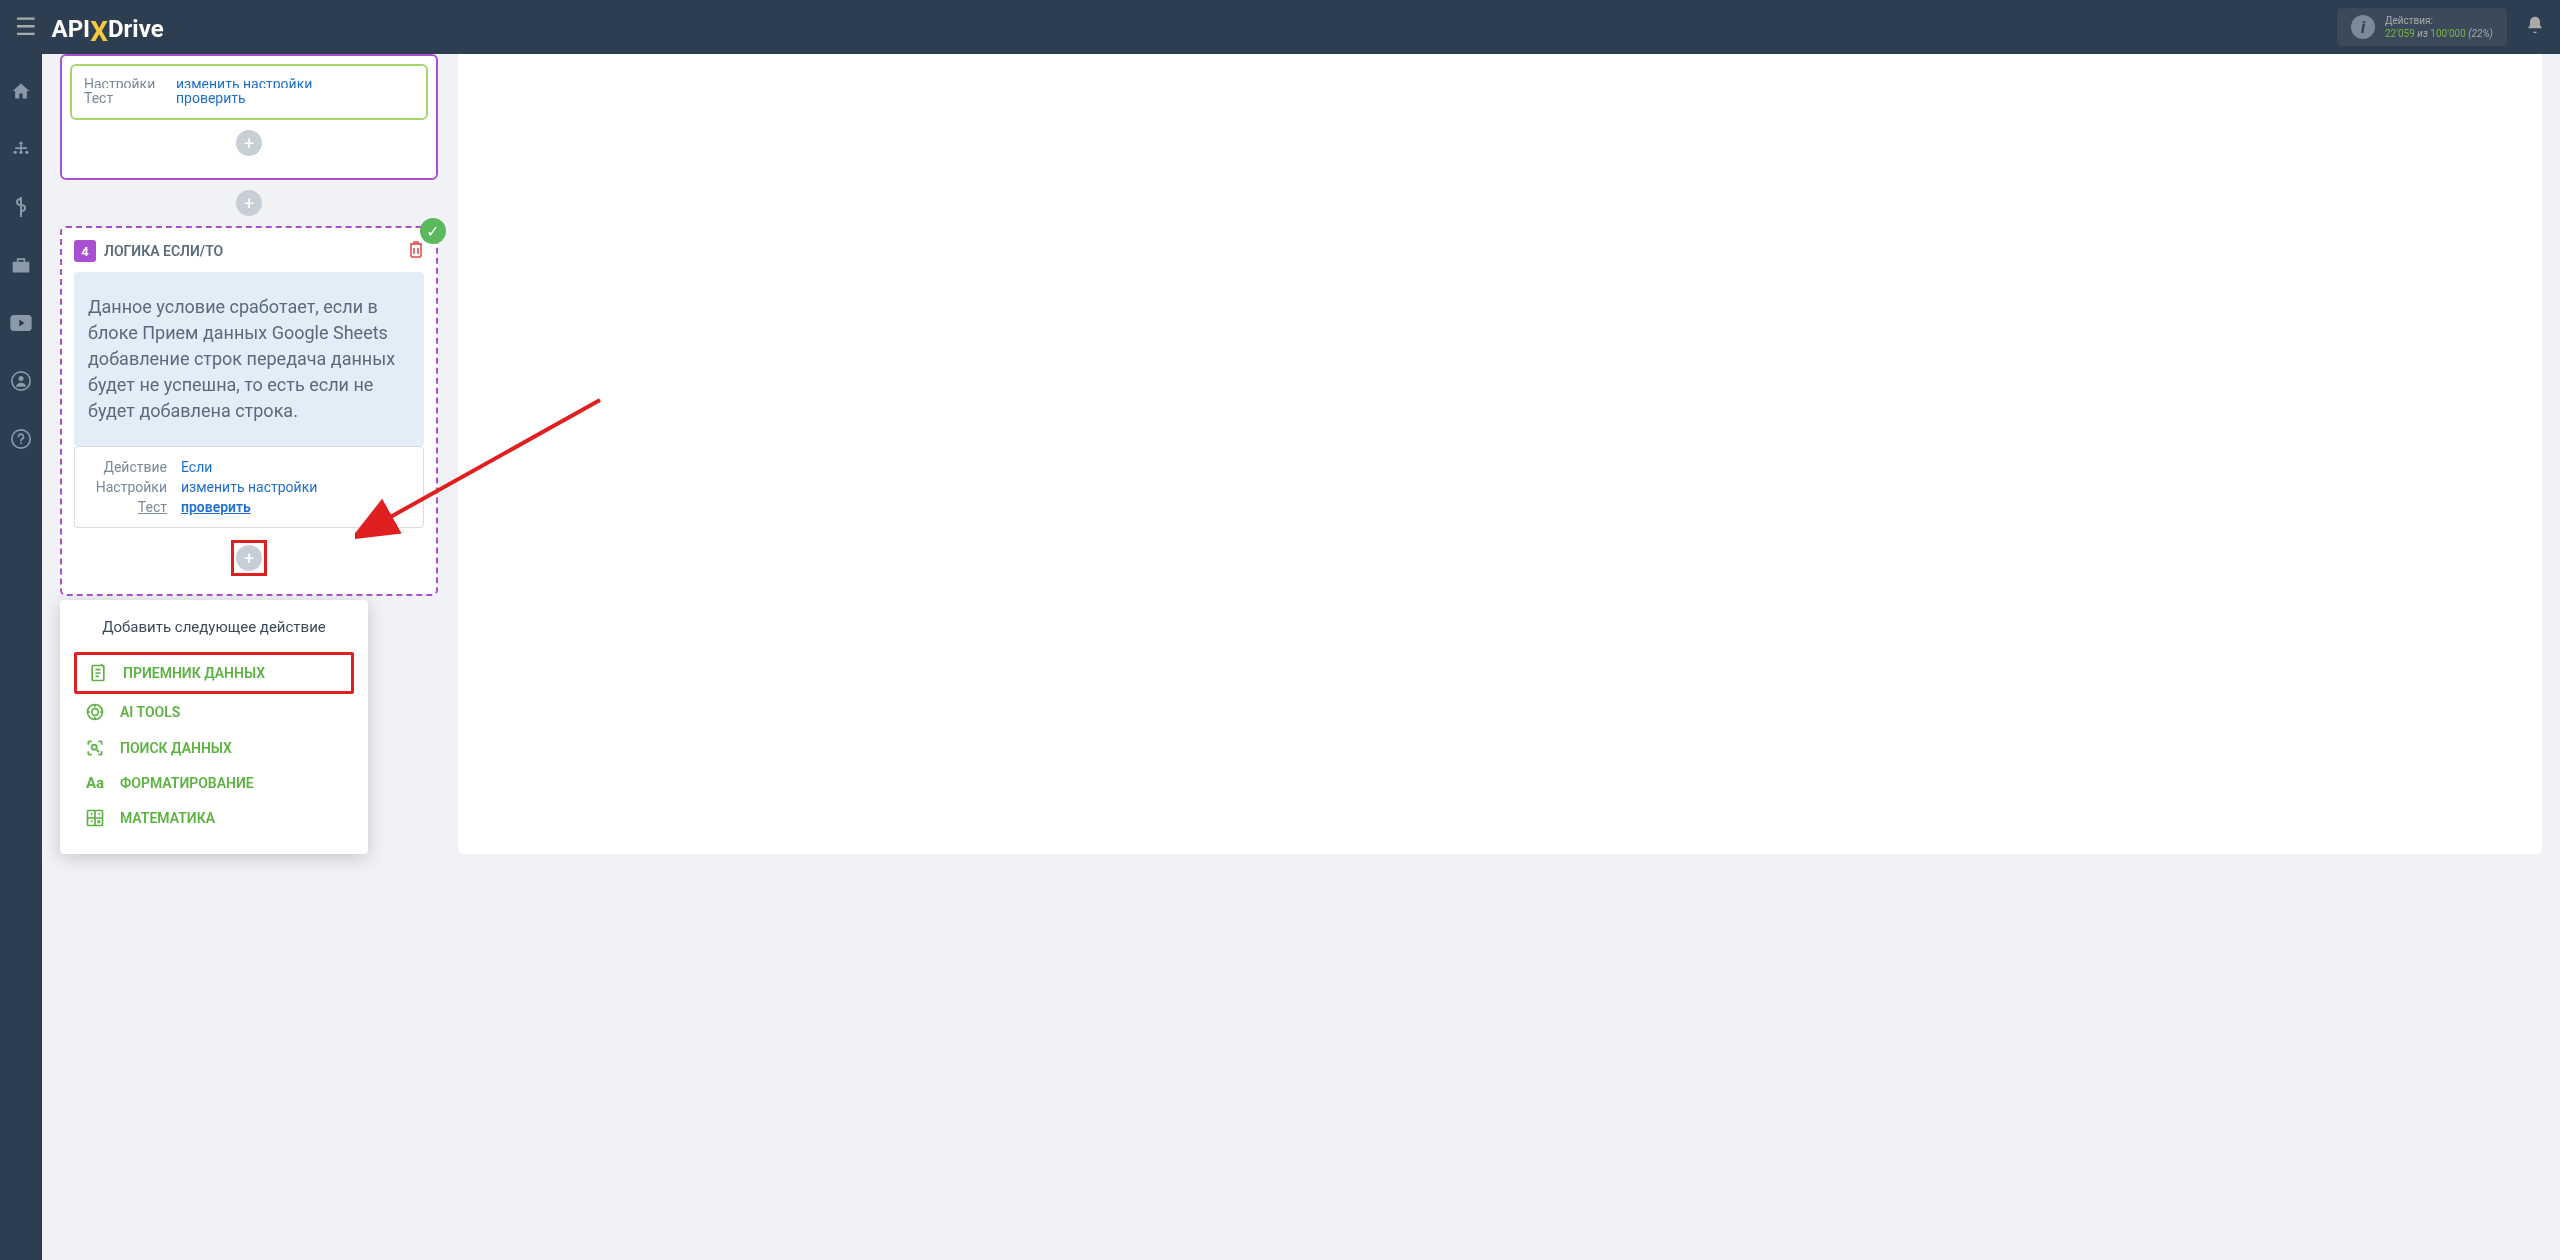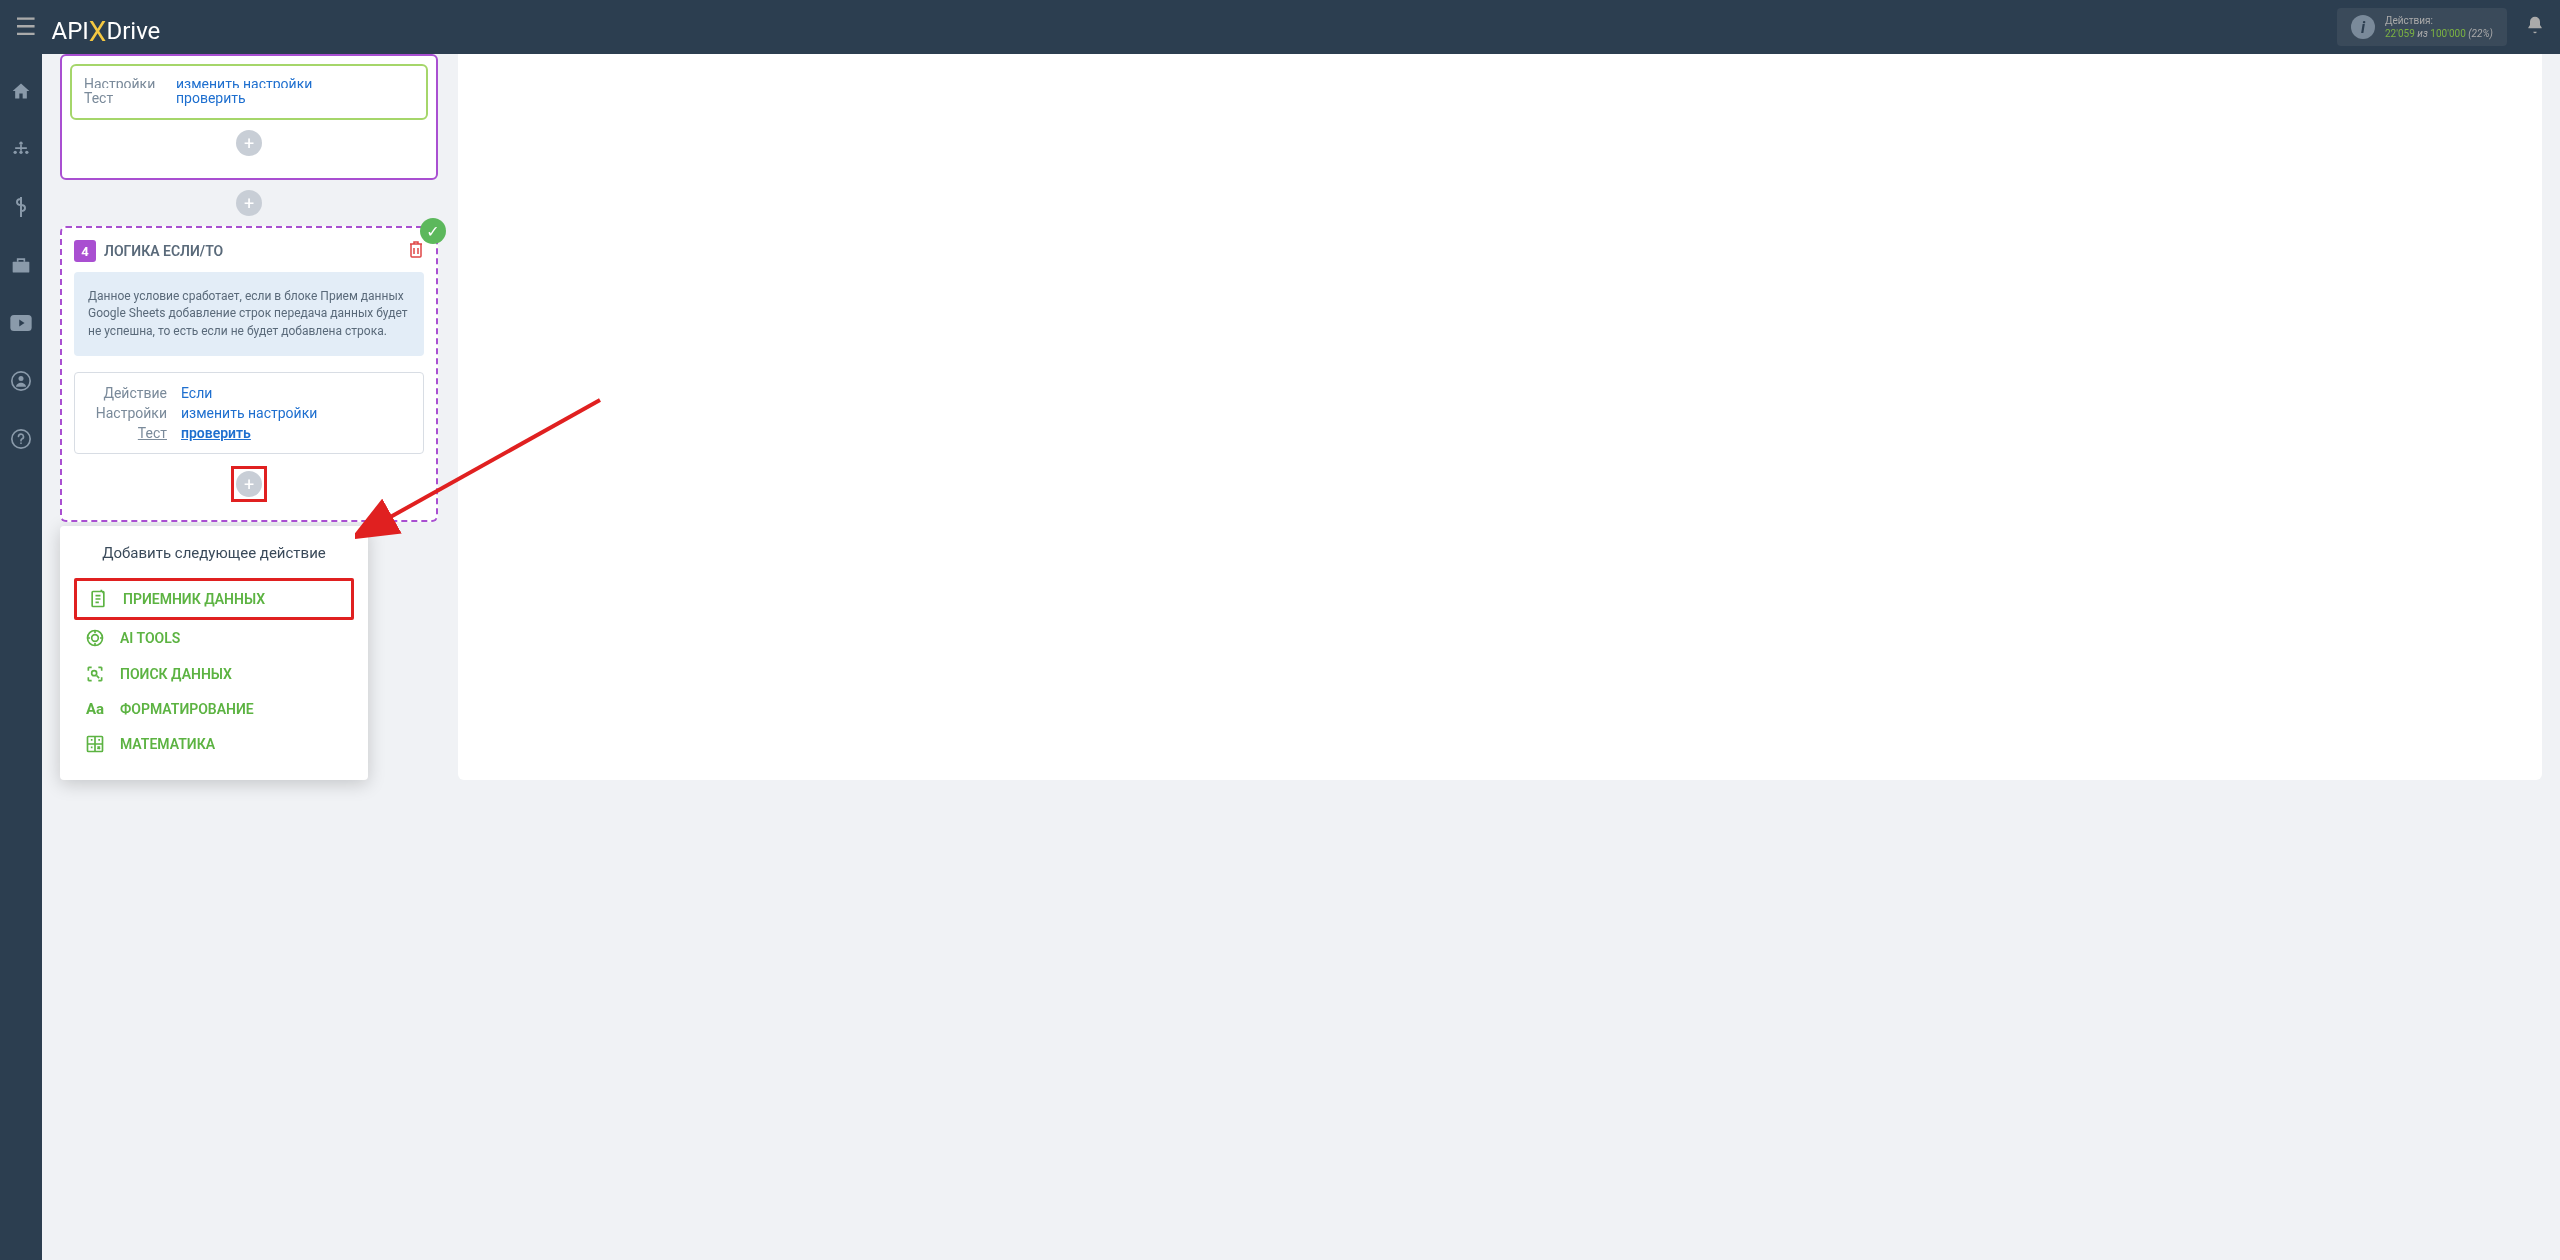--- a/index.html
+++ b/index.html
@@ -22,23 +22,23 @@
 
     .menu-icon {
       color: #aaa;
       font-size: 24px;
       cursor: pointer;
       margin-right: 15px;
     }
 
     .logo {
       display: flex;
-      align-items: center;
+      align-items: flex-start;
       font-size: 24px;
-      font-weight: normal;
+      font-weight: bold;
       color: white;
       margin-top: 8px;
     }
     .logo-api { color: white; }
     .logo-x { color: #f5c842; font-size: 28px; }
     .logo-drive { color: white; }
 
     .header-right {
       position: absolute;
       right: 15px;
@@ -197,25 +197,25 @@
       display: flex; align-items: center; justify-content: center;
       font-size: 13px;
       font-weight: bold;
     }
     .step-title { color: #5a6a7a; font-size: 14px; font-weight: 600; flex: 1; }
     .trash-icon { color: #e04545; cursor: pointer; }
 
     .info-box {
       background: #e3edf7;
       border-radius: 4px;
-      padding: 16px 14px;
-      font-size: 12px;
+      padding: 22px 14px;
+      font-size: 18px;
       color: #5a6a7a;
       line-height: 1.45;
-      margin-bottom: 16px;
+      margin-bottom: 0;
     }
 
     .settings-box {
       border: 1px solid #d8dde4;
       border-radius: 4px;
       padding: 10px 14px;
       text-align: right;
     }
 
     .plus-red-box {

